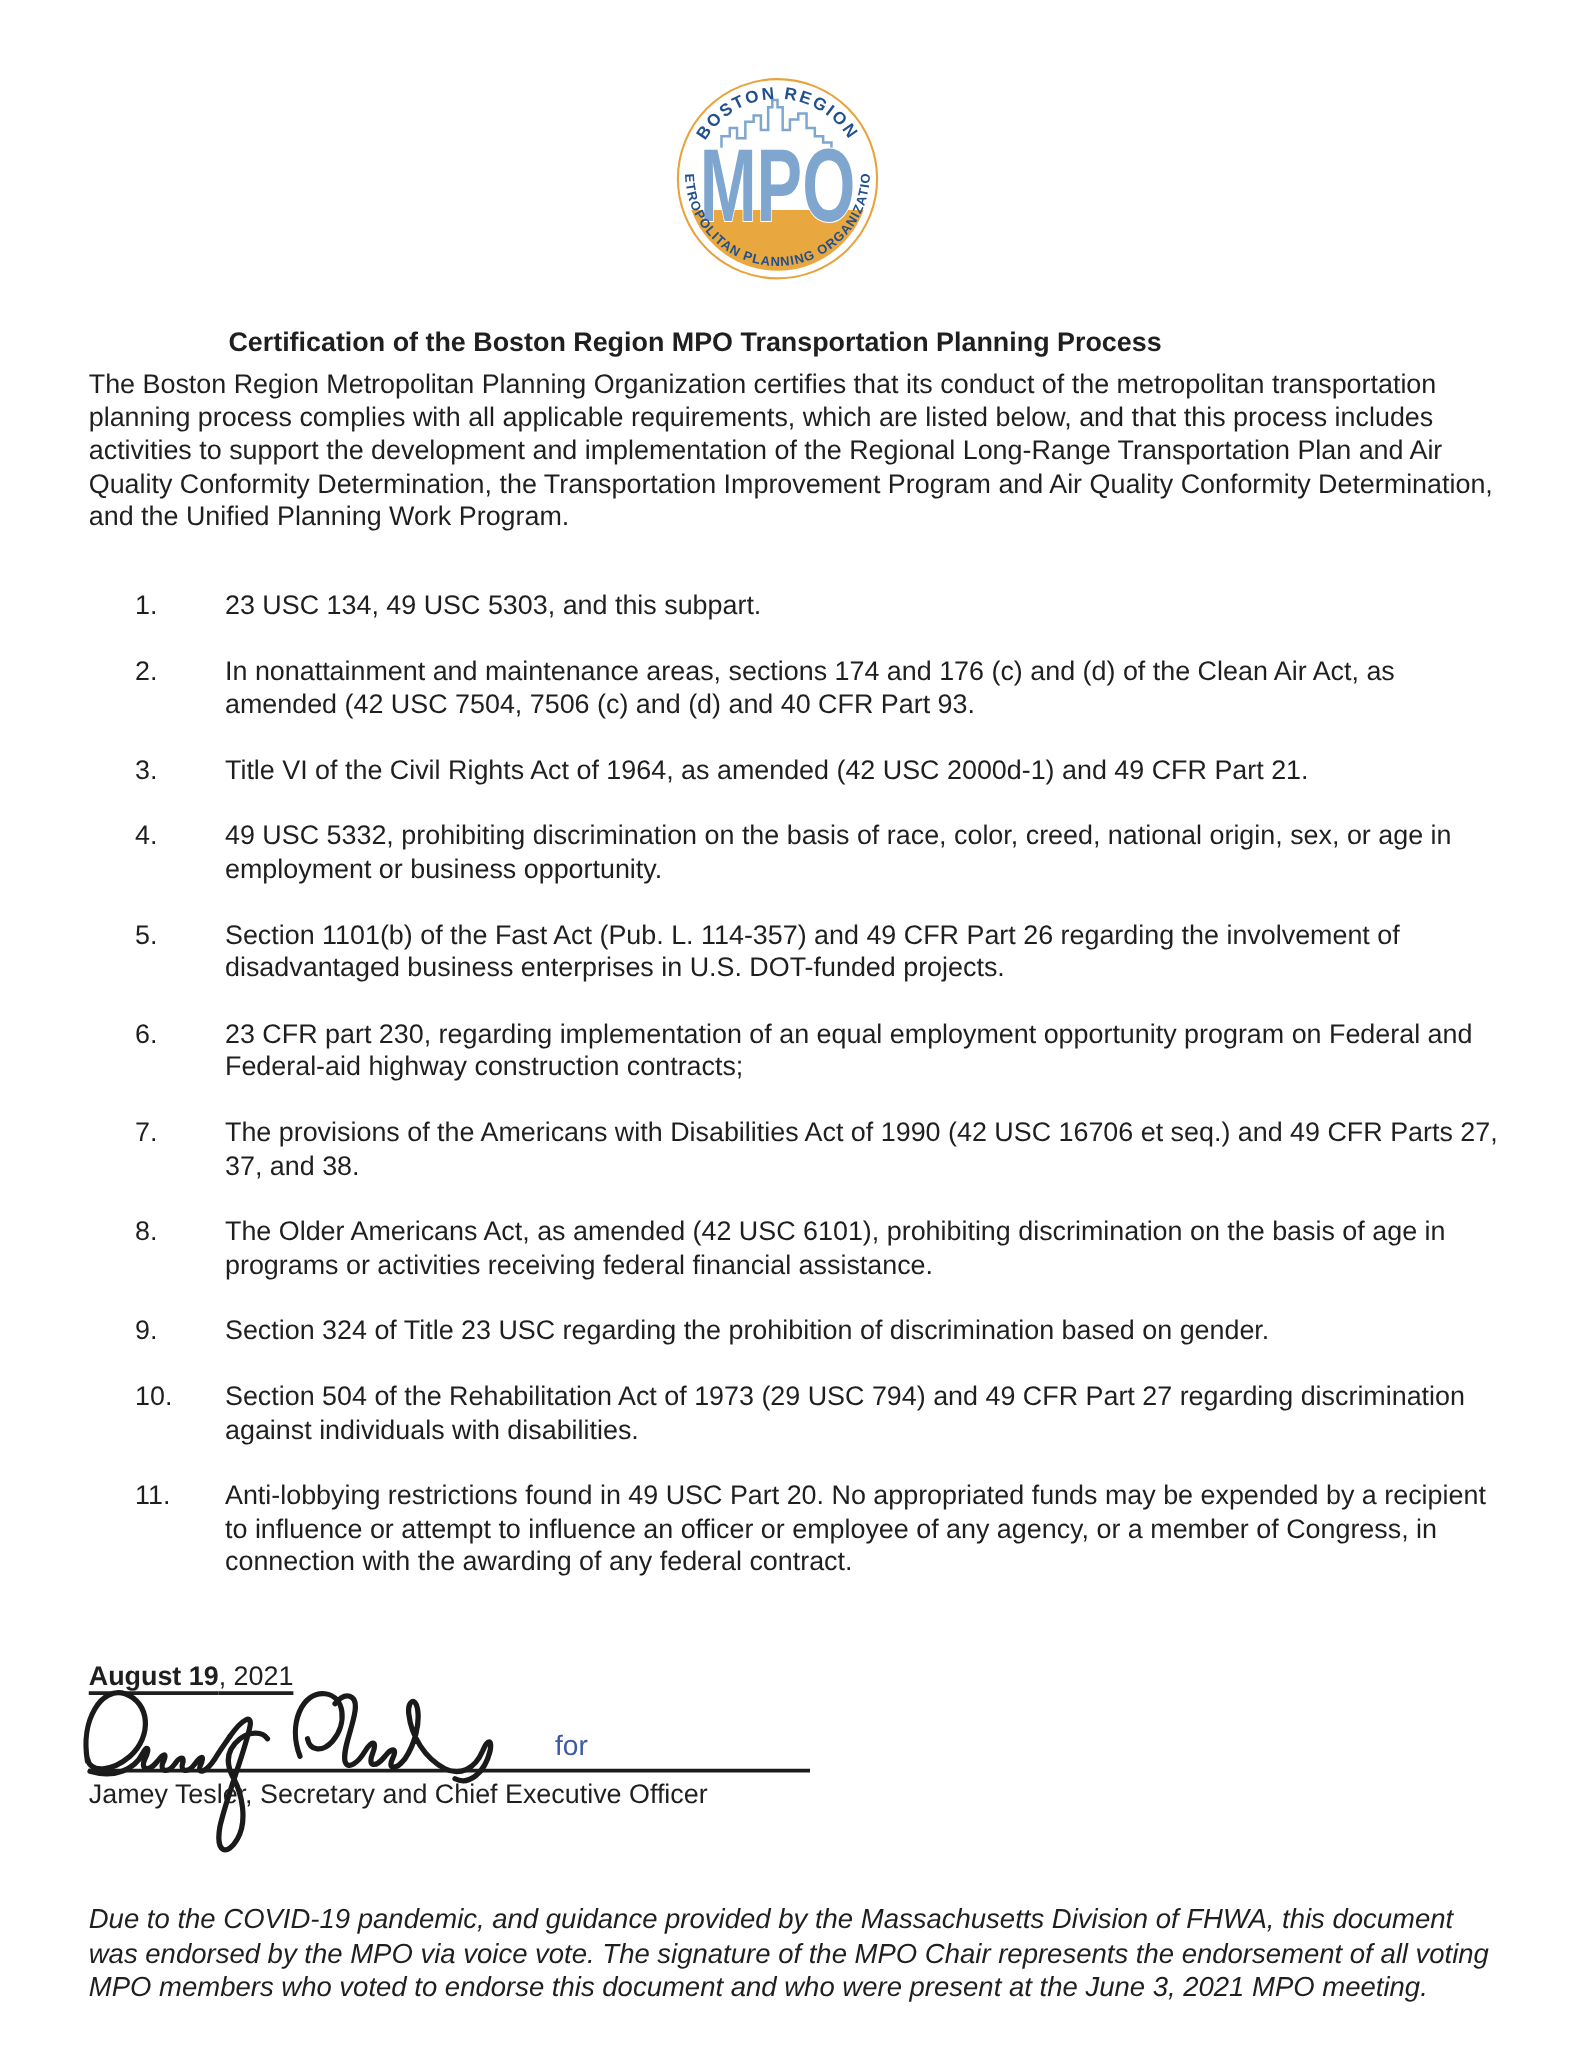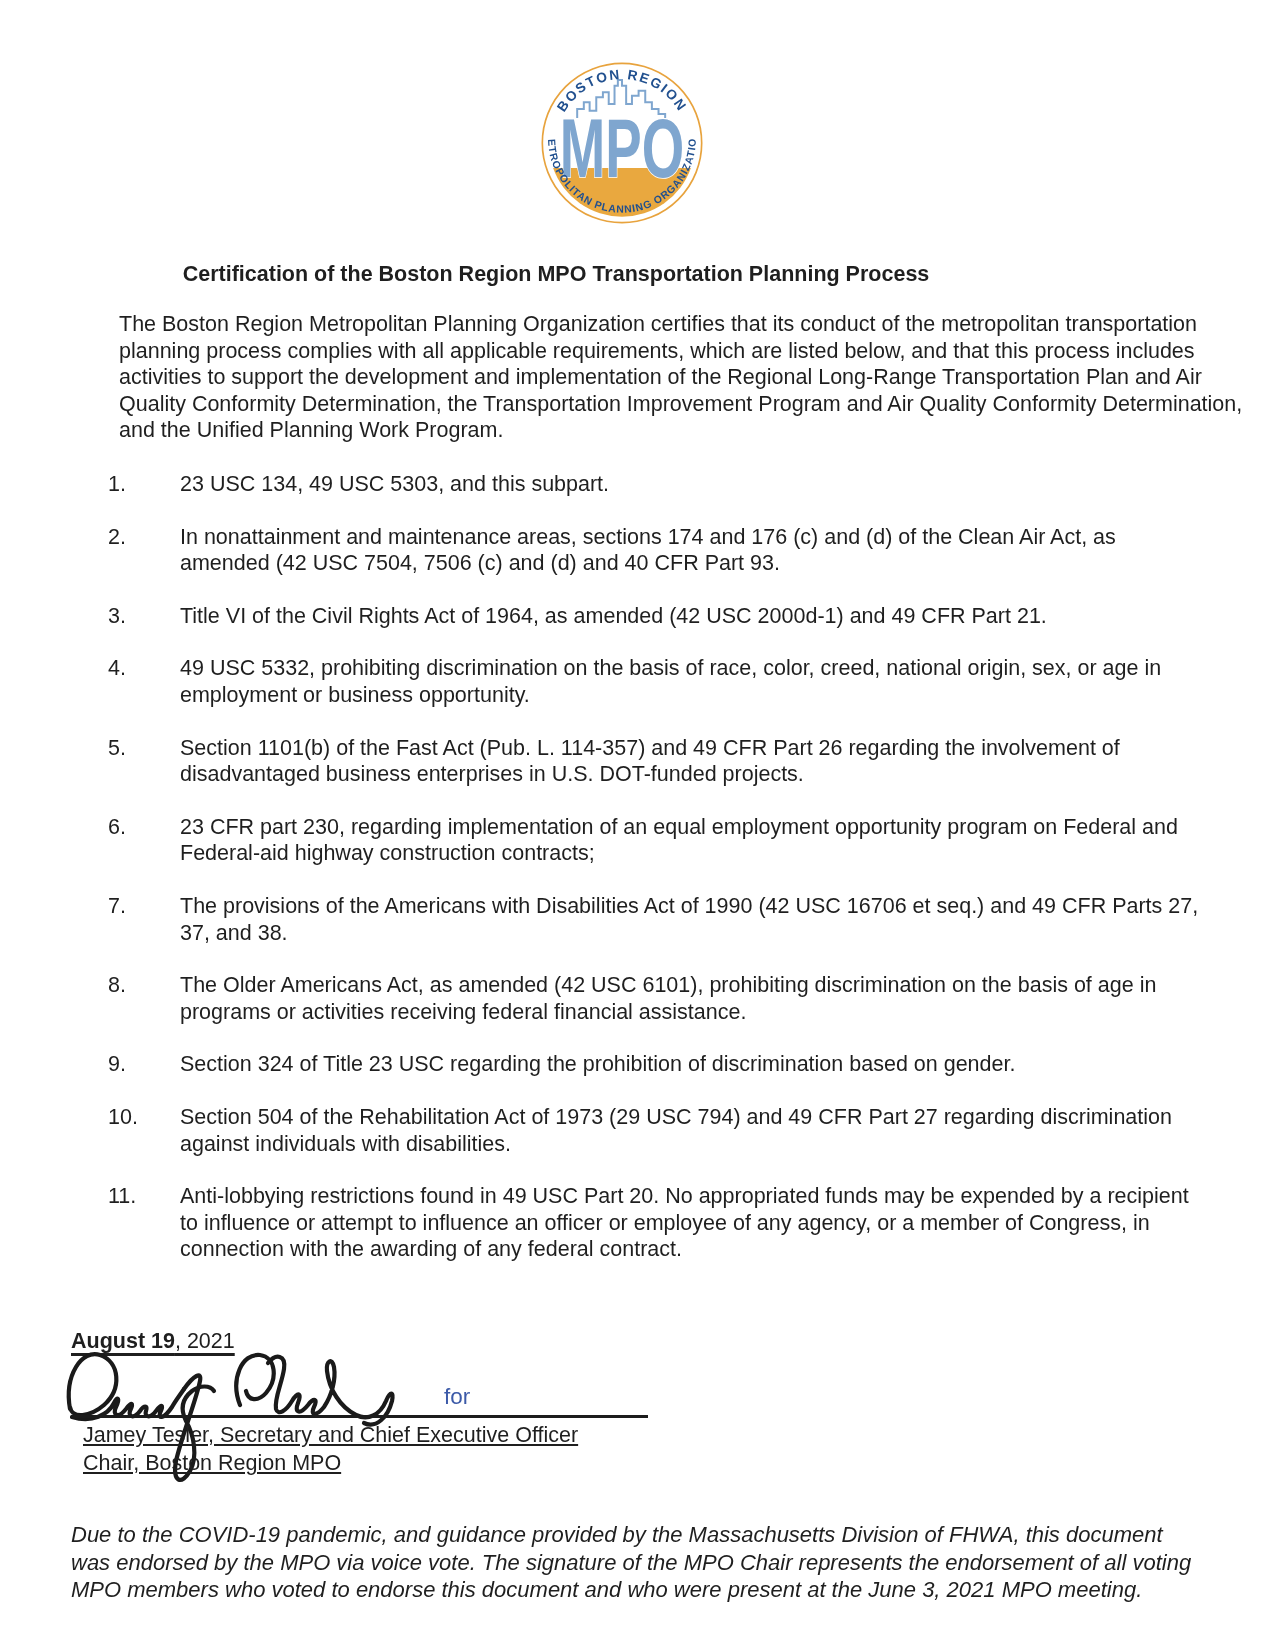--- a/index.html
+++ b/index.html
@@ -11,37 +11,37 @@
     font-size:21.5px;
     line-height:26.6px;
     color:#1f1f1f;
     overflow:hidden;
   }
   .logo-wrap { position:absolute; top:60px; left:539px; width:166px; height:166px; }
   .doc-title {
     position:absolute; top:261px; left:0; width:1112px;
     text-align:center; font-weight:bold;
   }
-  .intro { position:absolute; top:311px; left:71px; width:1140px;margin-left:48px; }
+  .intro { position:absolute; top:294px; left:71px; width:1140px; }
   .req-list { position:absolute; top:471px; left:71px; width:1140px; list-style:none; margin:0; padding:0; }
   .req-item { display:flex; margin-bottom:26px; }
   .req-num { flex:none; width:109px; padding-left:37px; box-sizing:border-box; }
   .req-text { width:1030px; }
   .date-line { position:absolute; top:1328px; left:71px; }
   .date-underline {
     text-decoration:underline;
     text-decoration-thickness:2.5px;
     text-underline-offset:5px;
     text-decoration-color:#1f1f1f;
   }
   .date-bold { font-weight:bold; }
   .sig-svg { position:absolute; top:1345px; left:64px; overflow:visible; }
   .sig-rule { position:absolute; top:1415px; left:71px; width:577px; height:0; border-top:3px solid #1c1c1c; }
   .sig-for { position:absolute; top:1384px; left:415px; font-size:22.5px; color:#3C5AA8;margin-left:29px; }
-  .signee { position:absolute; top:1421px; left:83px; line-height:28.2px;text-decoration:underline; }
+  .signee { position:absolute; top:1421px; left:71px; line-height:28.2px; }
   .footnote {
     position:absolute; top:1521px; left:71px; width:1128px;
     font-style:italic; font-size:22px; line-height:27.5px;
   }
 </style>
 </head>
 <body>
 
 <div class="page">
 
@@ -135,18 +135,17 @@
       <path d="M 176,60 C 166,34 178,8 196,10 C 212,12 214,34 202,48 C 194,57 184,56 182,46"></path>
       <path d="M 204,18 C 212,8 222,10 220,24 C 218,38 210,54 212,64 C 214,71 222,66 228,56 C 234,46 238,48 234,58 C 230,68 236,70 244,60 C 250,52 254,54 250,62 C 246,70 252,72 260,62 C 268,50 272,34 270,22 C 268,12 262,16 263,26 C 265,44 276,62 292,70 C 304,76 316,70 322,56 C 326,46 330,46 328,56 C 324,72 312,84 300,78"></path>
     </g>
   </svg>
 
   <div class="sig-rule"></div>
   <div class="sig-for">for</div>
 
   <div class="signee">
     <div>Jamey Tesler, Secretary and Chief Executive Officer</div>
-    <div>Chair, Boston Region MPO</div>
   </div>
 
   <div class="footnote">Due to the COVID-19 pandemic, and guidance provided by the Massachusetts Division of FHWA, this document was endorsed by the MPO via voice vote. The signature of the MPO Chair represents the endorsement of all voting MPO members who voted to endorse this document and who were present at the June 3, 2021 MPO meeting.</div>
 
 </div>
 
 </body></html>

